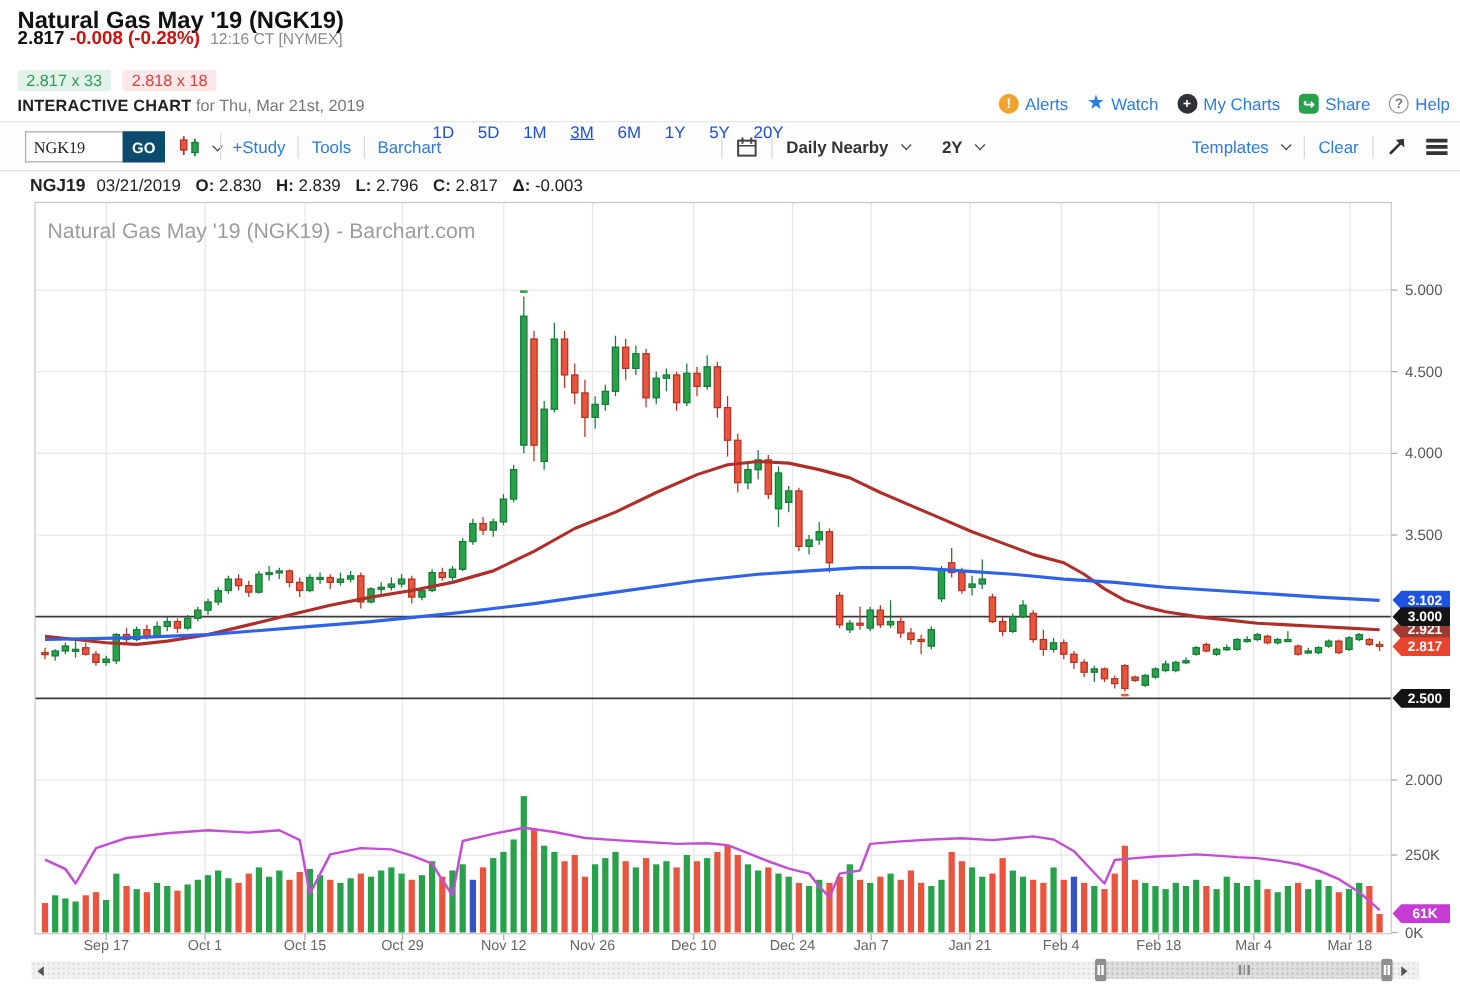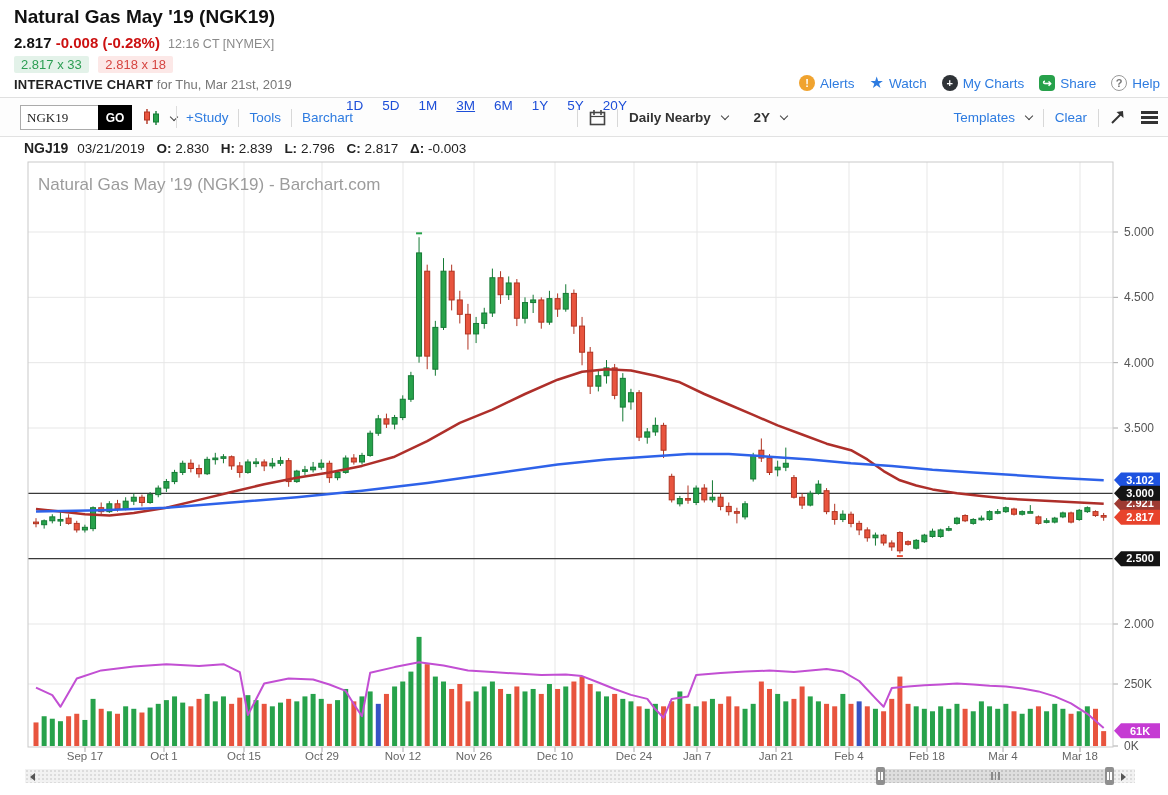--- a/index.html
+++ b/index.html
@@ -3,21 +3,21 @@
 <meta charset="utf-8">
 <style>
   * { margin:0; padding:0; box-sizing:border-box; }
   html,body { background:#fff; }
   body { font-family:"Liberation Sans", sans-serif; width:1168px; height:795px; position:relative; overflow:hidden; color:#222; }
 
   .abs { position:absolute; }
 
   
   #page-title { left:14px; top:6px; font-size:19px; font-weight:bold; color:#111; }
-  #quote-line { left:14px; top:34px; font-size:15px; }
+  #quote-line { left:14px; top:22px; font-size:15px; }
   #quote-last { font-weight:bold; color:#111; }
   #quote-change { font-weight:bold; color:#cc1111; }
   #quote-session { font-size:12.5px; color:#8a8a8a; margin-left:4px; }
   #ba-row { left:14px; top:56px; font-size:13px; }
   .chip { display:inline-block; padding:1px 7px; border-radius:2px; margin-right:6px; }
   .chip.bid { background:#e3f2e9; color:#2c9e53; }
   .chip.ask { background:#fce8e7; color:#d64541; }
   #ic-row { left:14px; top:77px; font-size:13px; color:#777; }
   #ic-row b { color:#222; letter-spacing:.2px;margin-top:24px; }
   #hdr-links { right:8px; top:75px; font-size:13.5px; color:#2d7be0; display:flex; align-items:center; gap:7px; }
@@ -26,21 +26,21 @@
   .ico-alert { background:#f0a32f; }
   .ico-star { color:#2d7be0; font-size:16px; line-height:16px; }
   .ico-plus { background:#2f3337; }
   .ico-share { background:#27a14b; border-radius:4px; }
   .ico-help { background:#fff; border:1.5px solid #9a9a9a; color:#777; }
   #hdr-divider { left:0; top:97px; width:1168px; height:1px; background:#e0e0e0; }
 
   
   #toolbar { left:0; top:98px; width:1168px; height:39px; background:#fdfdfd; border-bottom:1px solid #e2e2e2; display:flex; align-items:center; font-size:13.5px; }
   #symbol-input { position:absolute; left:20px; top:7px; width:78px; height:25px; border:1px solid #ababab; border-right:none; padding:0 6px; font-size:13px; font-family:Liberation Serif, serif; color:#222; }
-  #go-btn { position:absolute; left:98px; top:7px; width:34px; height:25px; background:#000000; color:#fff; border:none; font-weight:bold; font-size:12px; cursor:pointer; }
+  #go-btn { position:absolute; left:98px; top:7px; width:34px; height:25px; background:#0c4a6e; color:#fff; border:none; font-weight:bold; font-size:12px; cursor:pointer; }
   #charttype { position:absolute; left:142px; top:10px; display:flex; align-items:center; cursor:pointer; }
   .vsep { width:1px; height:22px; background:#ddd; position:absolute; top:8px; }
   .tb-link { color:#2d7be0; cursor:pointer; }
   .tb-dark { color:#333; cursor:pointer; }
   .caret { width:6px; height:6px; border-right:1.6px solid #444; border-bottom:1.6px solid #444; transform:rotate(45deg); display:inline-block; margin-left:7px; vertical-align:3px; }
   #tb-left { position:absolute; left:186px; top:0; height:39px; display:flex; align-items:center; gap:0; }
   #tb-left .pipe { width:1px; height:18px; background:#d8d8d8; margin:0 10px; }
   #tb-ranges { position:absolute; left:346px; top:0; height:39px; display:flex; align-items:flex-start; gap:19px; color:#1d4ed8; }
   #tb-mid { position:absolute; left:566px; top:0; height:39px; display:flex; align-items:center;font-weight:bold; }
   #tb-right { position:absolute; right:10px; top:0; height:39px; display:flex; align-items:center; }

